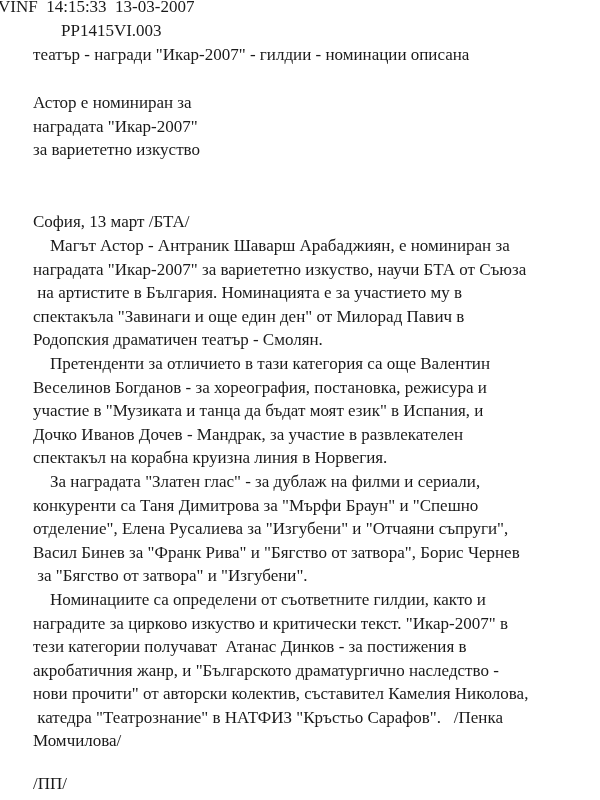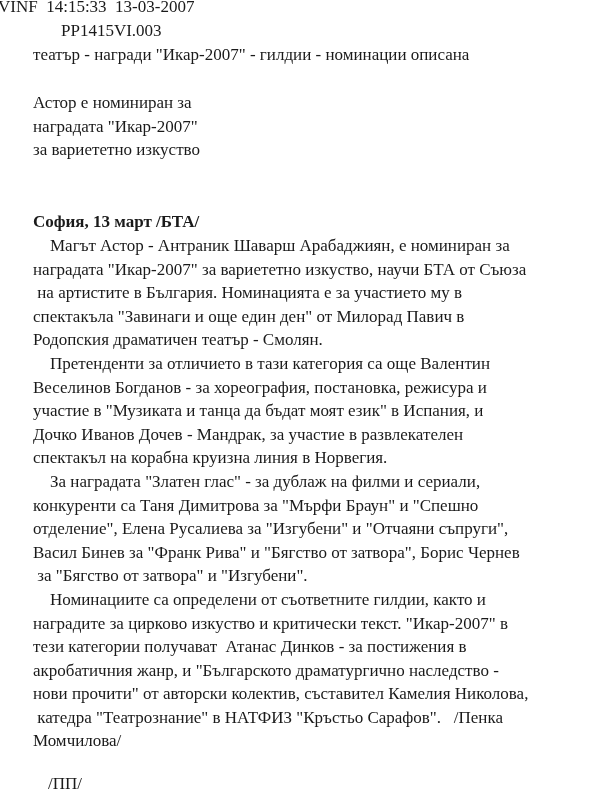--- a/index.html
+++ b/index.html
@@ -45,21 +45,21 @@
   <div class="line header-line">VINF  14:15:33  13-03-2007</div>
   <div class="line" style="top:19px;margin-left:28px;">PP1415VI.003</div>
   <div class="line" style="top:43px;">театър - награди "Икар-2007" - гилдии - номинации описана</div>
 
   <div class="para" style="top:91px;">
     <span class="l">Астор е номиниран за</span>
     <span class="l">наградата "Икар-2007"</span>
     <span class="l">за вариететно изкуство</span>
   </div>
 
-  <div class="line" style="top:210px;font-weight:bold;">София, 13 март /БТА/</div>
+  <div class="line" style="top:210px;">София, 13 март /БТА/</div>
 
   <div class="para" style="top:234px;">
     <span class="l">    Магът Астор - Антраник Шаварш Арабаджиян, е номиниран за</span>
     <span class="l">наградата "Икар-2007" за вариететно изкуство, научи БТА от Съюза</span>
     <span class="l"> на артистите в България. Номинацията е за участието му в</span>
     <span class="l">спектакъла "Завинаги и още един ден" от Милорад Павич в</span>
     <span class="l">Родопския драматичен театър - Смолян.</span>
     <span class="l">    Претенденти за отличието в тази категория са още Валентин</span>
     <span class="l">Веселинов Богданов - за хореография, постановка, режисура и</span>
     <span class="l">участие в "Музиката и танца да бъдат моят език" в Испания, и</span>
@@ -72,14 +72,14 @@
     <span class="l"> за "Бягство от затвора" и "Изгубени".</span>
     <span class="l">    Номинациите са определени от съответните гилдии, както и</span>
     <span class="l">наградите за цирково изкуство и критически текст. "Икар-2007" в</span>
     <span class="l">тези категории получават  Атанас Динков - за постижения в</span>
     <span class="l">акробатичния жанр, и "Българското драматургично наследство -</span>
     <span class="l">нови прочити" от авторски колектив, съставител Камелия Николова,</span>
     <span class="l"> катедра "Театрознание" в НАТФИЗ "Кръстьо Сарафов".   /Пенка</span>
     <span class="l">Момчилова/</span>
   </div>
 
-  <div class="line" style="top:772px;margin-left:15px;">/ПП/</div>
+  <div class="line" style="top:772px;">/ПП/</div>
 </div>
 
 </body></html>

